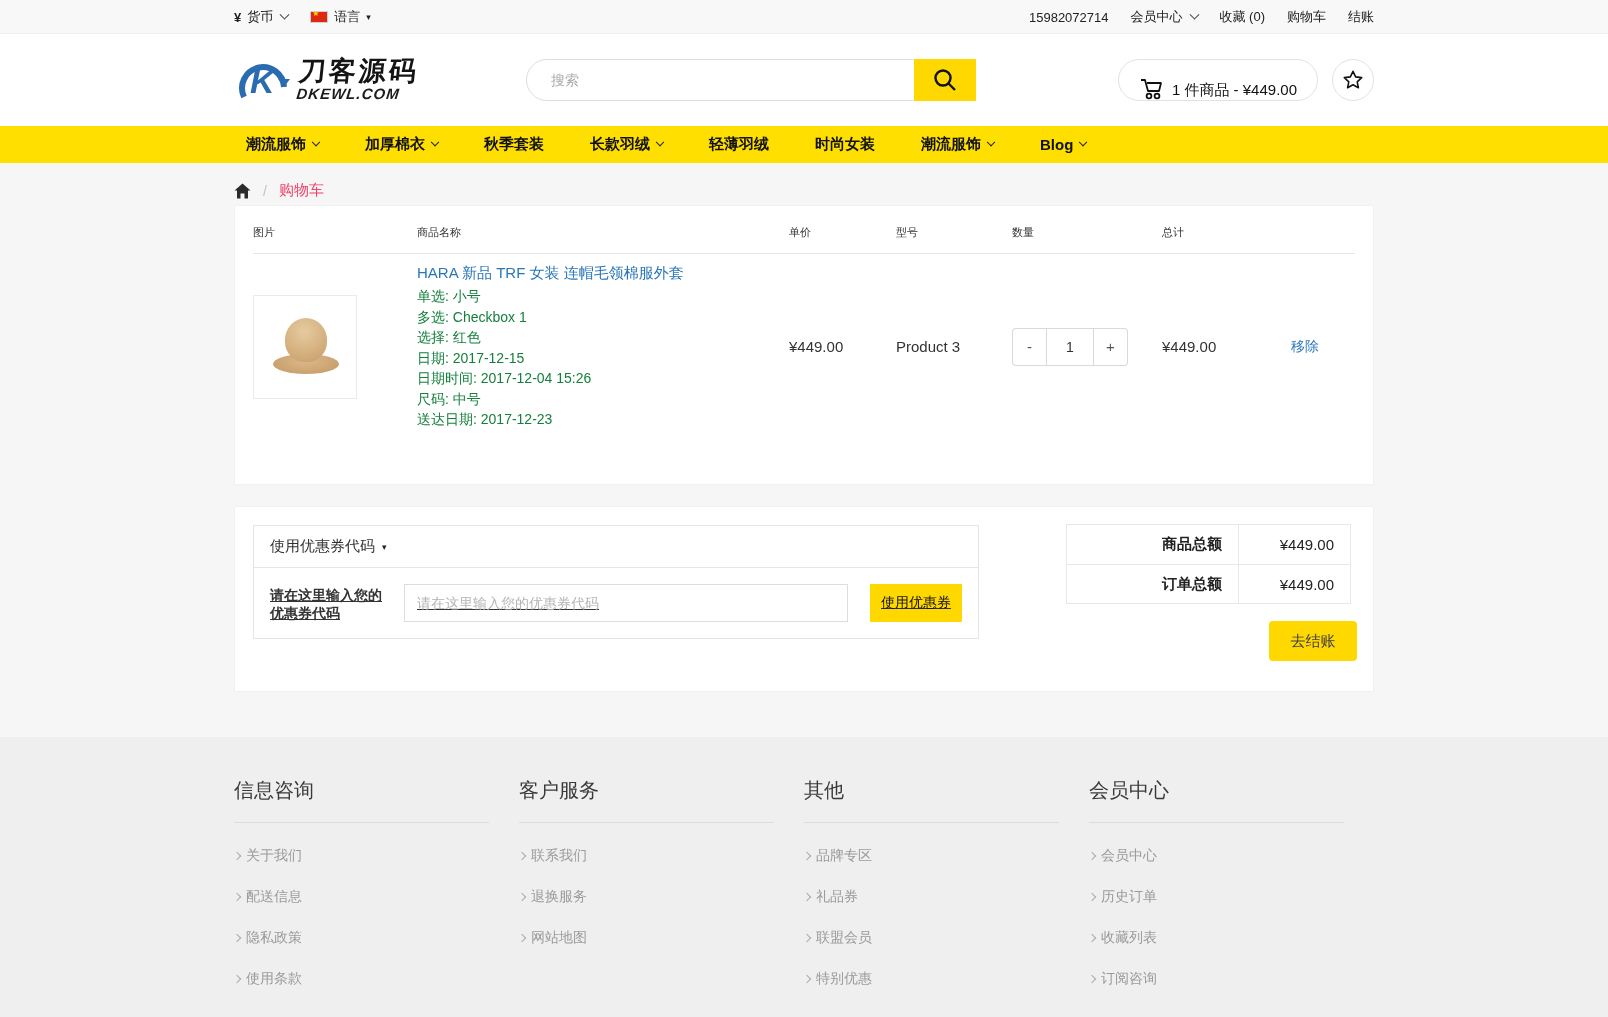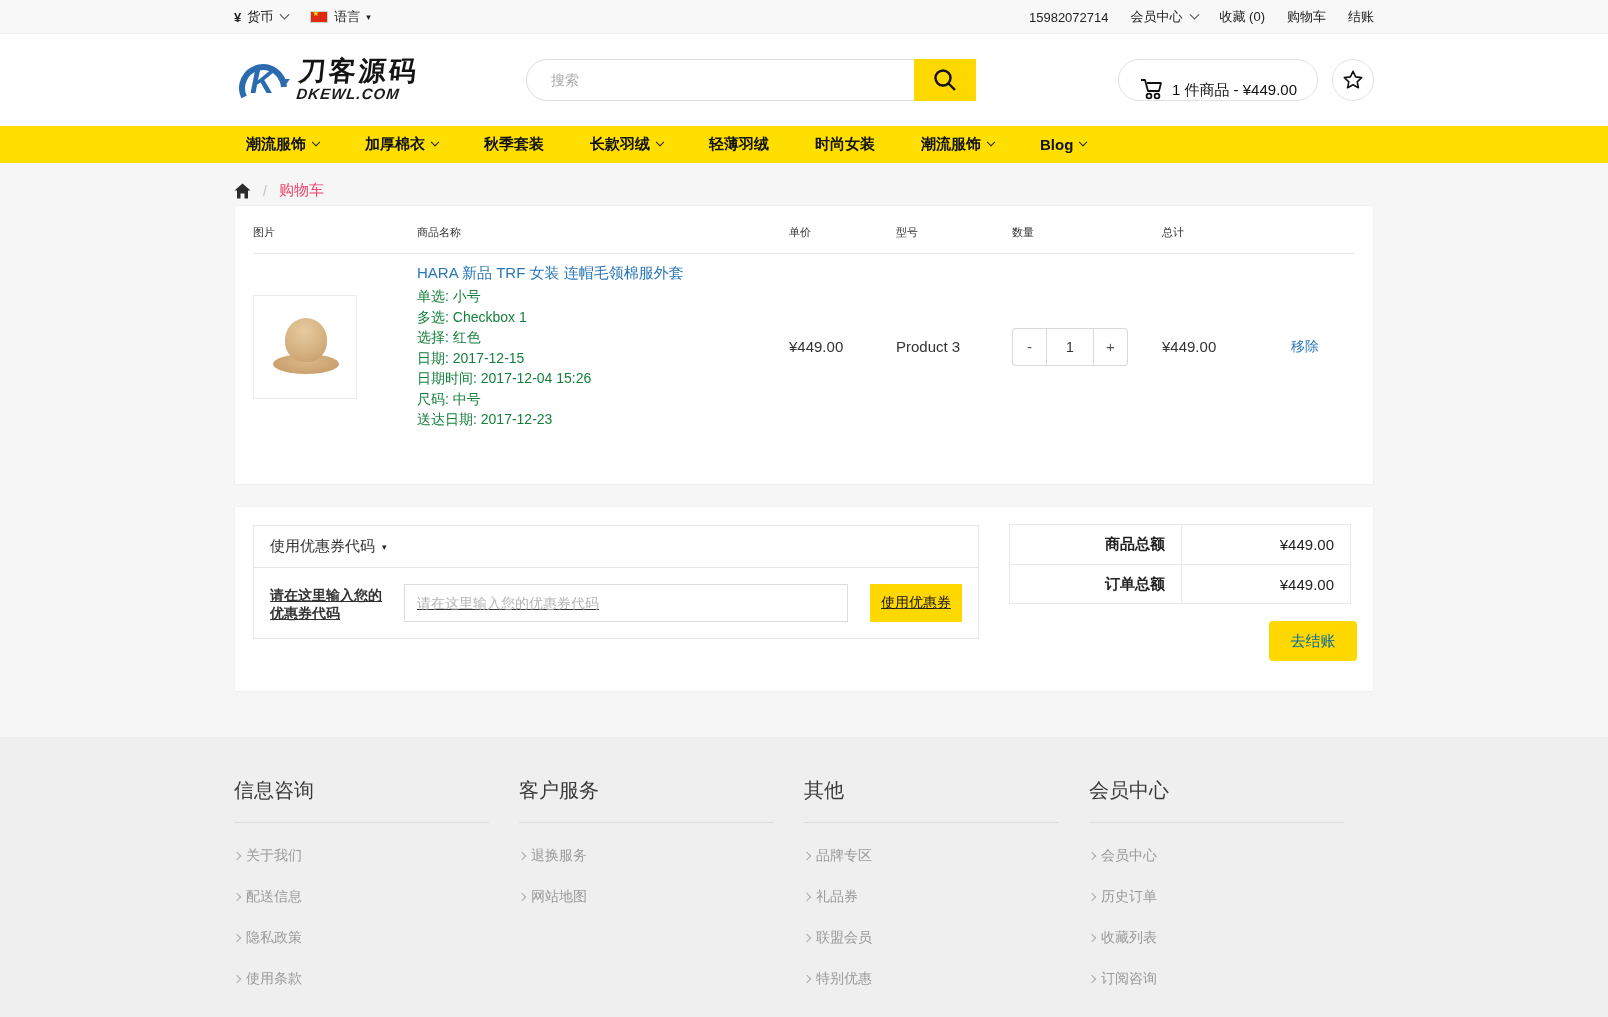--- a/index.html
+++ b/index.html
@@ -64,26 +64,26 @@
   .remove-link { color:#2a77b8; font-size:14px; cursor:pointer; }
 
   .summary-panel { height:186px; margin-top:21px; position:relative; }
   .coupon-box { position:absolute; left:18px; top:18px; width:726px; border:1px solid #e5e5e5; background:#fff; }
   .coupon-head { padding:11px 16px; font-size:15px; color:#333; border-bottom:1px solid #e5e5e5; display:flex; align-items:center; gap:7px; cursor:pointer; }
   .coupon-body { padding:16px; display:flex; align-items:flex-start; gap:22px;text-decoration:underline; }
   .coupon-label { width:112px; font-weight:700; font-size:14px; line-height:18px; padding-top:2px; }
   .coupon-input { flex:1; height:38px; border:1px solid #ddd; padding:0 12px; font-size:14px; color:#333; outline:none; }
   .coupon-input::placeholder { color:#b5b5b5; }
   .coupon-apply { height:38px; width:92px; background:#ffd800; border:none; font-size:14px; color:#111; cursor:pointer; }
-  .totals { position:absolute; right:22px; top:17px; width:342px; border:1px solid #e8e8e8; }
+  .totals { position:absolute; right:22px; top:17px; width:285px; border:1px solid #e8e8e8; }
   .totals-row { display:flex; height:39px; background:#fff; }
   .totals-row + .totals-row { border-top:1px solid #e8e8e8; }
   .totals-label { width:172px; display:flex; align-items:center; justify-content:flex-end; padding-right:16px; font-weight:700; font-size:15px; color:#222; border-right:1px solid #e8e8e8; }
   .totals-value { flex:1; display:flex; align-items:center; justify-content:flex-end; padding-right:16px; font-size:15px; color:#222; }
-  .checkout-btn { position:absolute; right:16px; top:114px; width:88px; height:40px; background:#ffd800; border:none; border-radius:4px; font-size:15px; color:#0369a1; cursor:pointer; }
+  .checkout-btn { position:absolute; right:16px; top:114px; width:88px; height:40px; background:#ffd800; border:none; border-radius:4px; font-size:15px; color:#404040; cursor:pointer; }
 
   
   .footer { height:280px; background:#efefef; }
   .footer .container { display:flex; padding-top:40px;justify-content:space-between; }
   .f-col { width:292px; }
   .f-title { font-size:20px; color:#3a3a3a; font-weight:400; padding-bottom:18px; border-bottom:1px solid #dcdcdc; width:255px; }
   .f-list { list-style:none; margin-top:12px; }
   .f-item { display:flex; align-items:center; gap:6px; height:41px; color:#9a9a9a; font-size:14px; cursor:pointer; }
   .f-chev { display:inline-block; width:6px; height:6px; border-right:1.5px solid #aaa; border-top:1.5px solid #aaa; transform:rotate(45deg); }
 
@@ -308,20 +308,24 @@
             <i class="f-chev"></i>
             <span>使用条款</span>
           </li>
       </ul>
     </div>
     <div class="f-col">
       <div class="f-title">客户服务</div>
       <ul class="f-list">
         <li class="f-item">
             <i class="f-chev"></i>
+            <span>联系我们</span>
+          </li>
+        <li class="f-item">
+            <i class="f-chev"></i>
             <span>退换服务</span>
           </li>
         <li class="f-item">
             <i class="f-chev"></i>
             <span>网站地图</span>
           </li>
       </ul>
     </div>
     <div class="f-col">
       <div class="f-title">其他</div>

